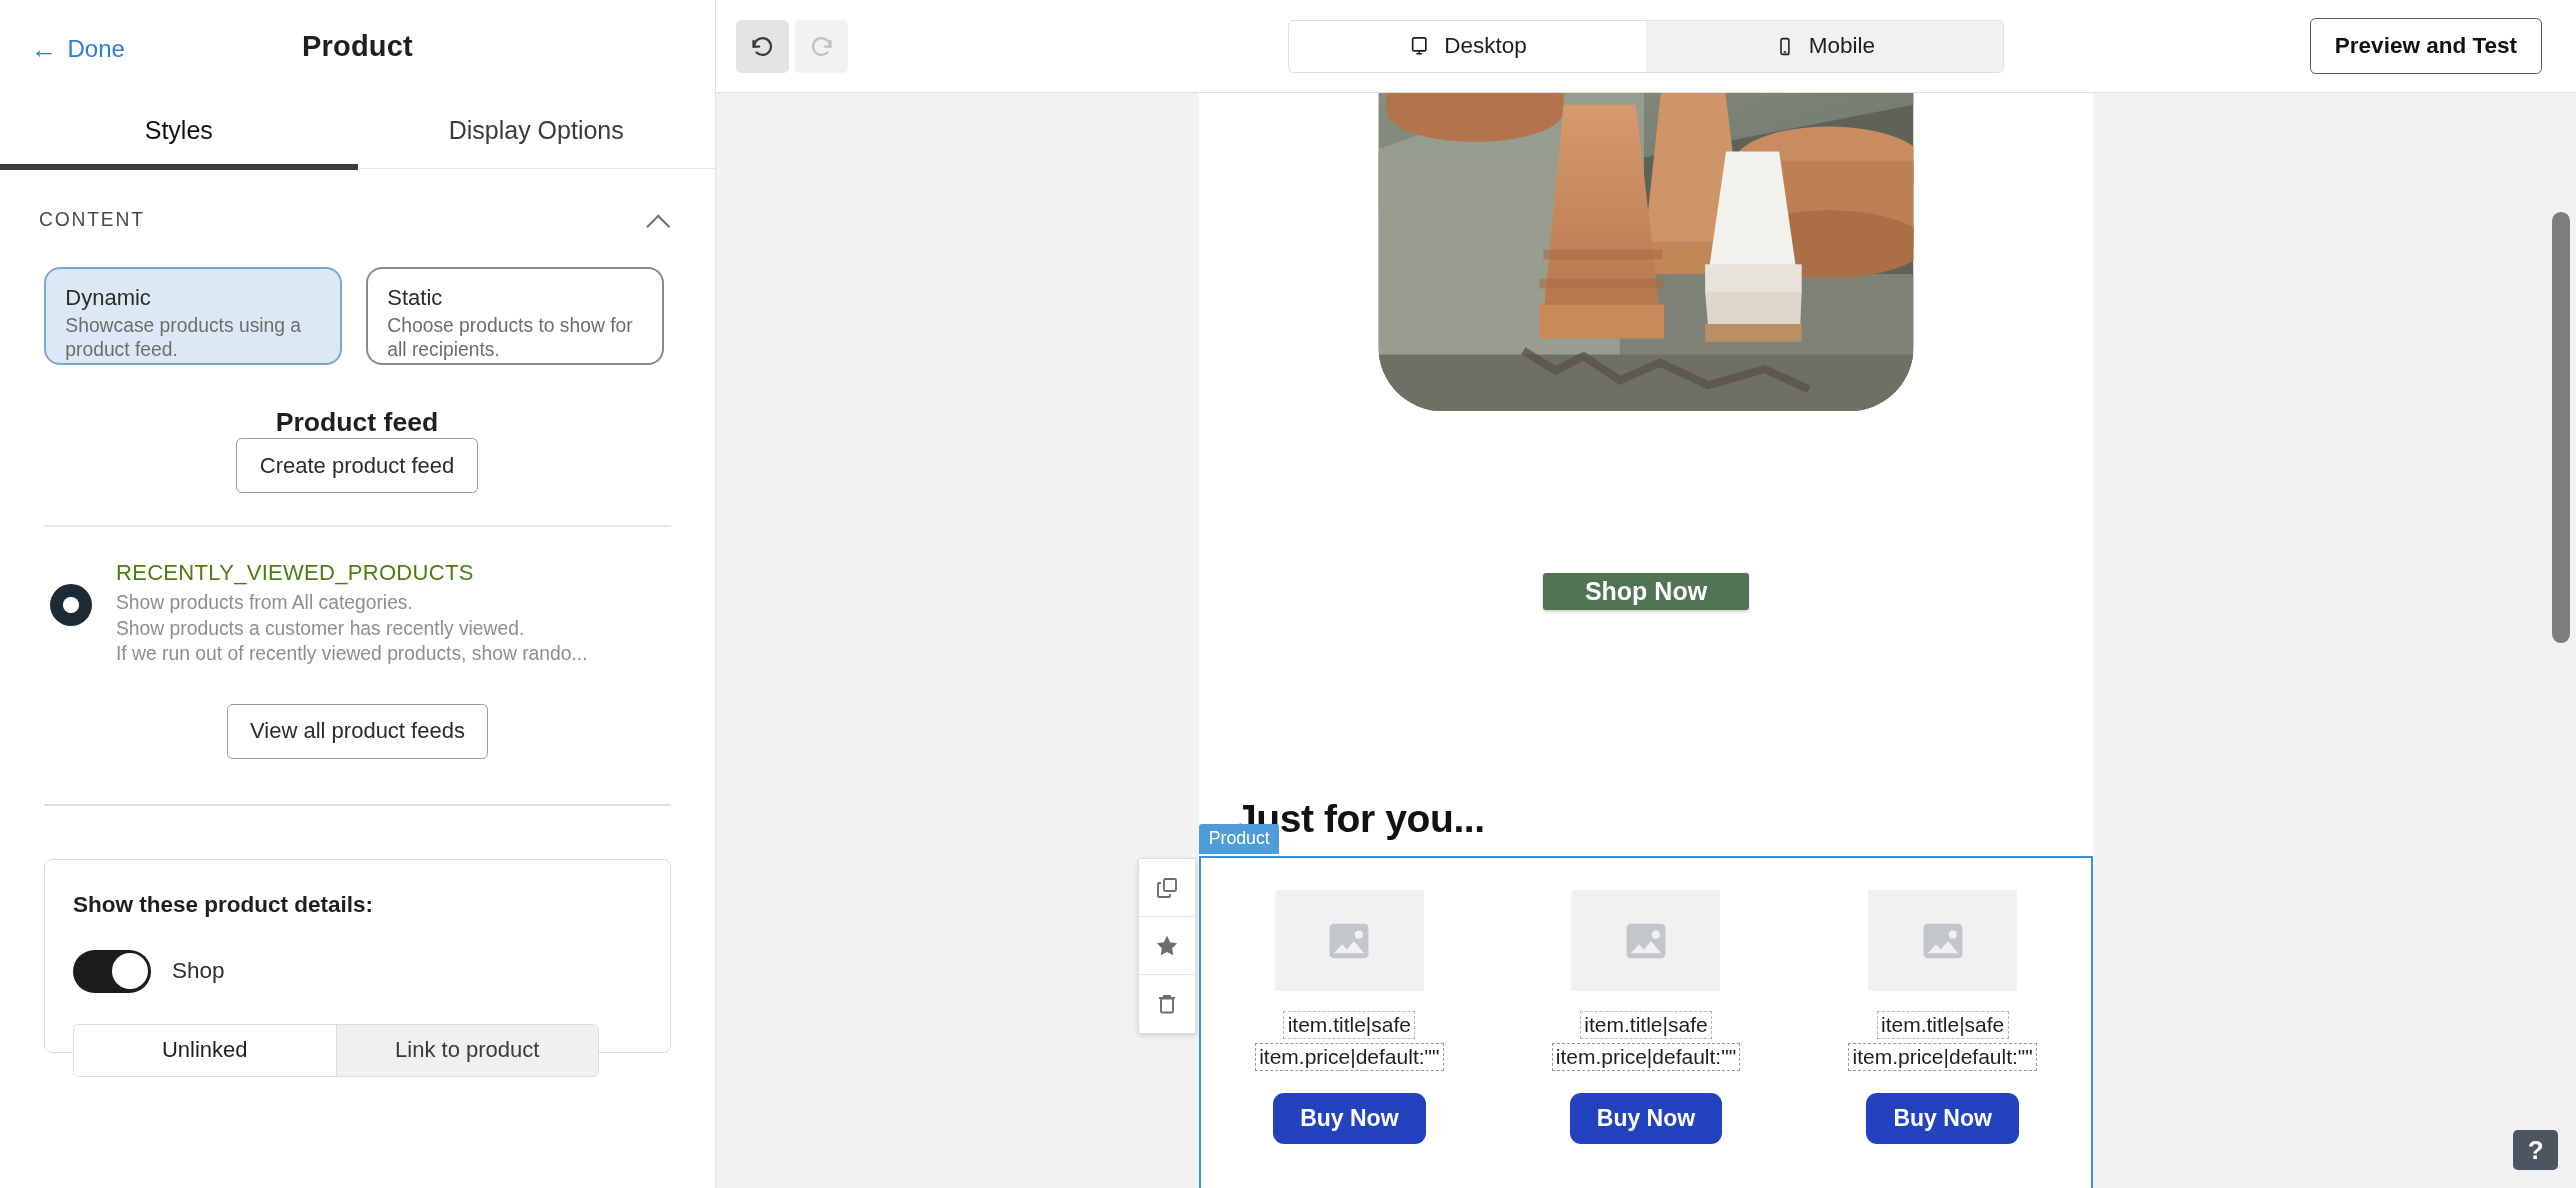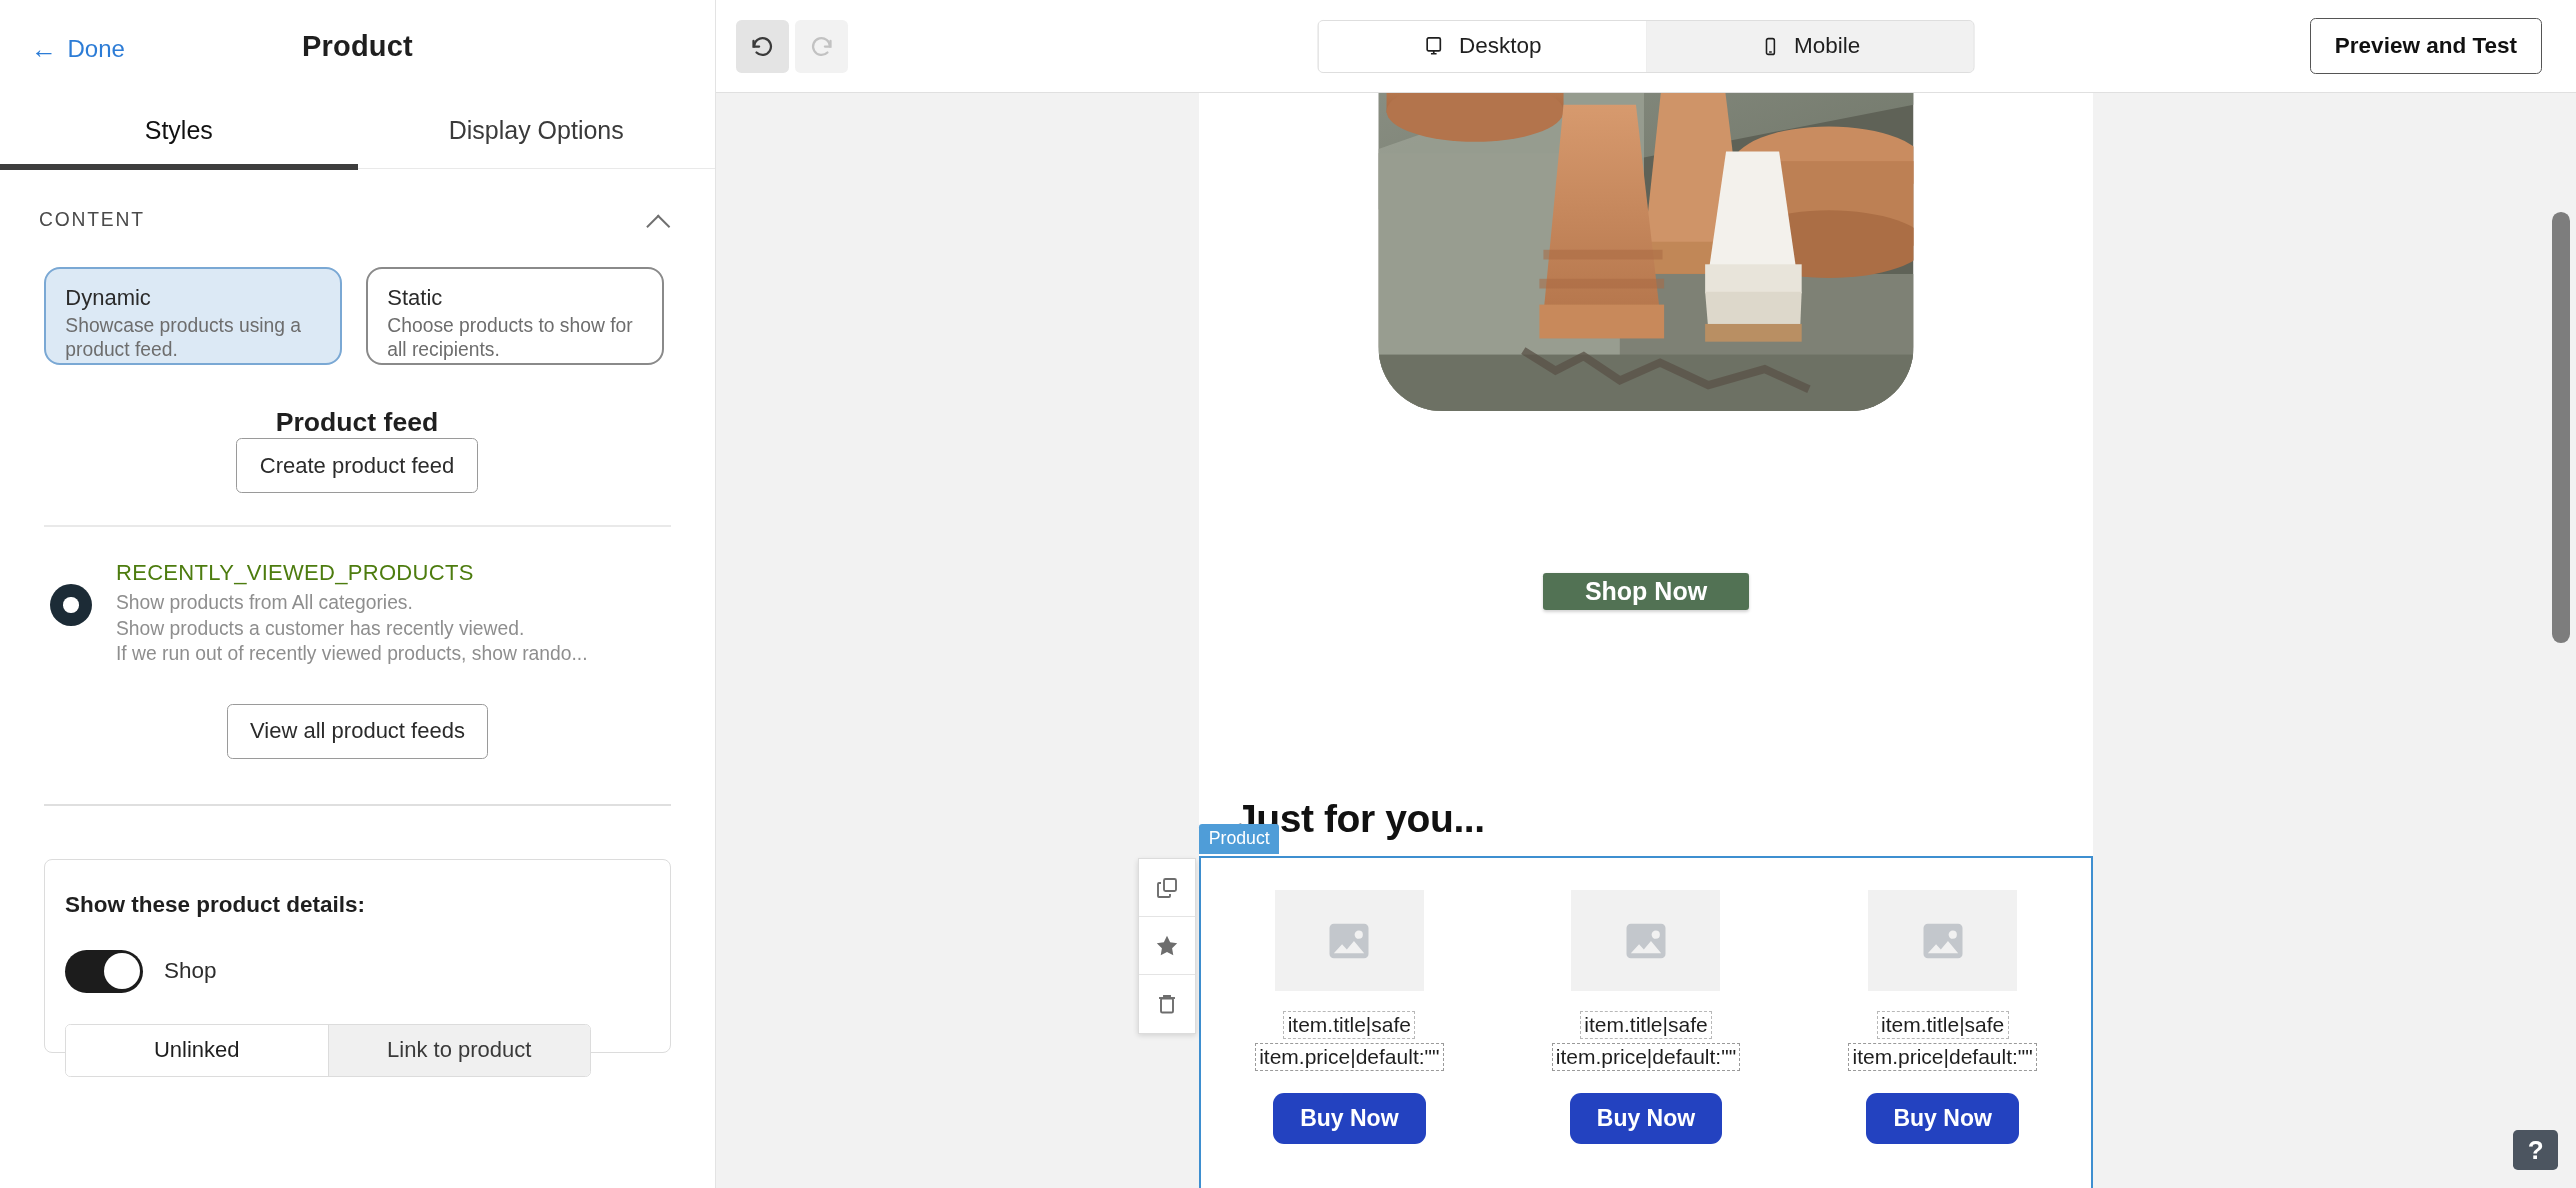--- a/index.html
+++ b/index.html
@@ -94,21 +94,21 @@
   .feed-info { padding-top: 1.6px; }
   .feed-name { font-size: 22px; color: #4d7c0f; letter-spacing: 0.3px; margin-bottom: 4.8px; }
   .feed-sub { font-size: 19.3px; color: #8e8e8e; line-height: 1.32; }
 
   .viewall-wrap { display: flex; justify-content: center; padding: 37px 0 0 0; }
 
   .divider2 { height: 1.6px; background: #dfdfdf; margin: 45px 44px 0 44px; }
 
   .details-card {
     margin: 53px 44px 0 44px; border: 1.6px solid #dcdcdc; border-radius: 8px;
-    padding: 32px 34px 0 20px; height: 194px; background: #fff;
+    padding: 32px 34px 0 28px; height: 194px; background: #fff;
   }
   .details-title { font-size: 22.5px; font-weight: bold; color: #1f1f1f; }
   .toggle-row { display: flex; align-items: center; gap: 21px; margin-top: 32px; }
   .toggle {
     width: 78px; height: 43px; border-radius: 22px; background: #1c1c1c;
     position: relative; cursor: pointer; flex: 0 0 78px;
   }
   .toggle::after {
     content:""; position: absolute; right: 3.2px; top: 3.2px;
     width: 36px; height: 36px; border-radius: 50%; background: #fff;
@@ -136,21 +136,21 @@
   .histbtn {
     width: 53px; height: 53px; border-radius: 5.6px;
     display: flex; align-items: center; justify-content: center;
     font-size: 29px; cursor: pointer;
   }
   .histbtn.undo { background: #e4e4e4; color: #3a3a3a; }
   .histbtn.redo { background: #f2f2f2; color: #c0c0c0; cursor: default; }
 
   .devtoggle {
     position: absolute; left: 50%; transform: translateX(-50%);
-    display: flex; width: 657px; height: 53px;
+    display: flex; width: 716px; height: 53px;
     border: 1.6px solid #dedede; border-radius: 5.6px; overflow: hidden;
     background: #f1f1f1;
   }
   .devbtn {
     flex: 1; display: flex; align-items: center; justify-content: center;
     gap: 13.7px; font-size: 22.5px; cursor: pointer; color: #1f1f1f;
   }
   .devbtn.active { background: #fff; box-shadow: 0 0 0 0.8px #d6d6d6; }
   .devbtn.inactive { background: #f1f1f1; }
 

